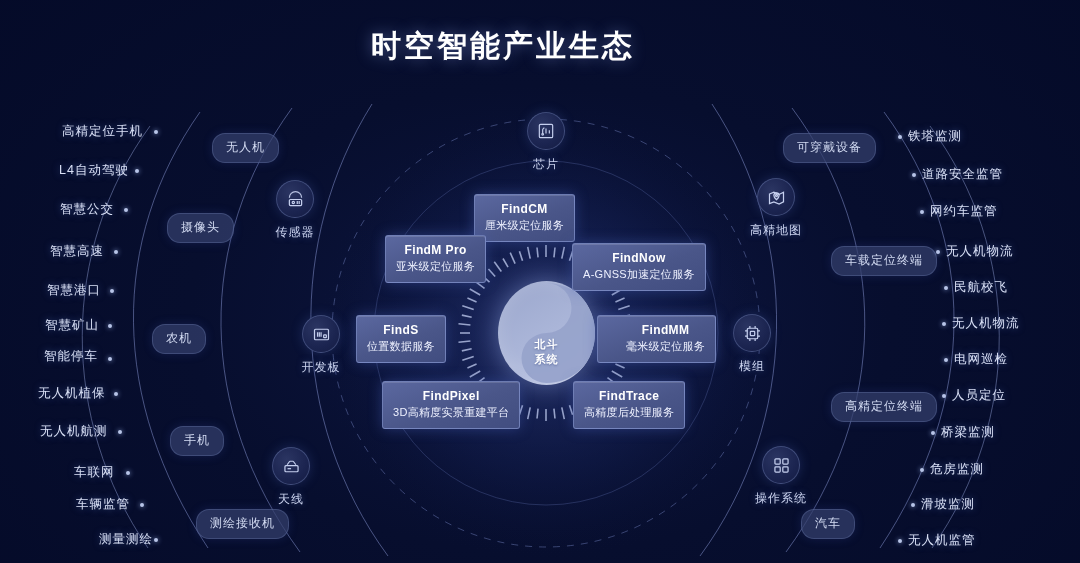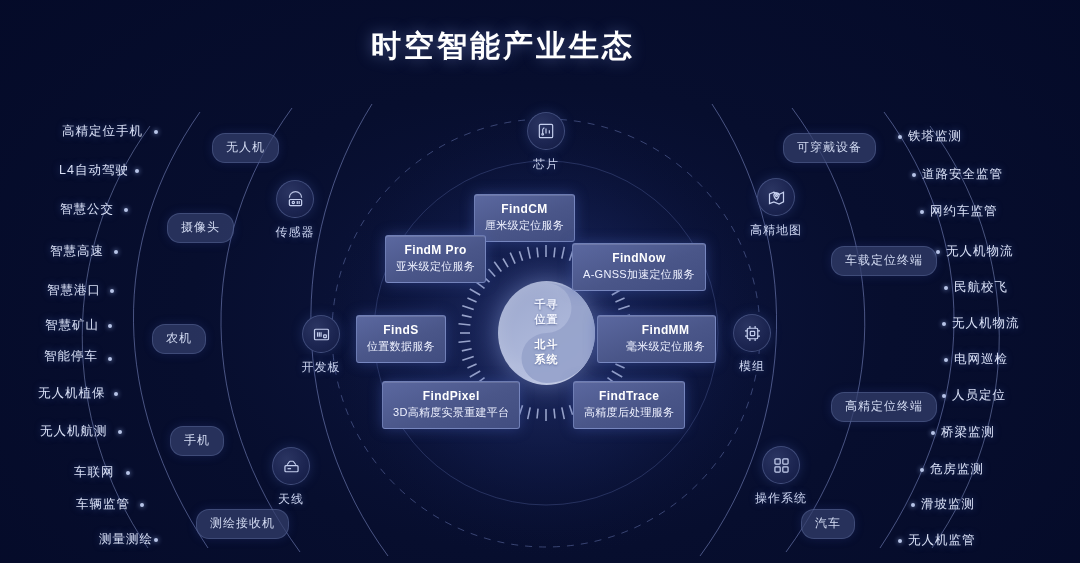--- a/index.html
+++ b/index.html
@@ -207,24 +207,20 @@
   </svg>
 
   <div id="page-title">时空智能产业生态</div>
 
   <div id="core-wrap">
     <div id="yin-yang">
       <svg width="97" height="104" viewBox="0 0 97 104">
         <path d="M48.5,2 A50,50 0 0 1 48.5,102 A25,25 0 0 1 48.5,52 A25,25 0 0 0 48.5,2 Z" fill="#97a3cb" fill-opacity=".95"></path>
       </svg>
     </div>
-    <div class="core-label" id="core-top-label">
-      <span>千寻</span><br>
-      <span>位置</span>
-    </div>
     <div class="core-label" id="core-bottom-label">
       <span>北斗</span><br>
       <span>系统</span>
     </div>
   </div>
 
   <div class="svc" style="left:474px; top:194px;">
     <span class="svc-name">FindCM</span>
     <span class="svc-desc">厘米级定位服务</span>
   </div>

